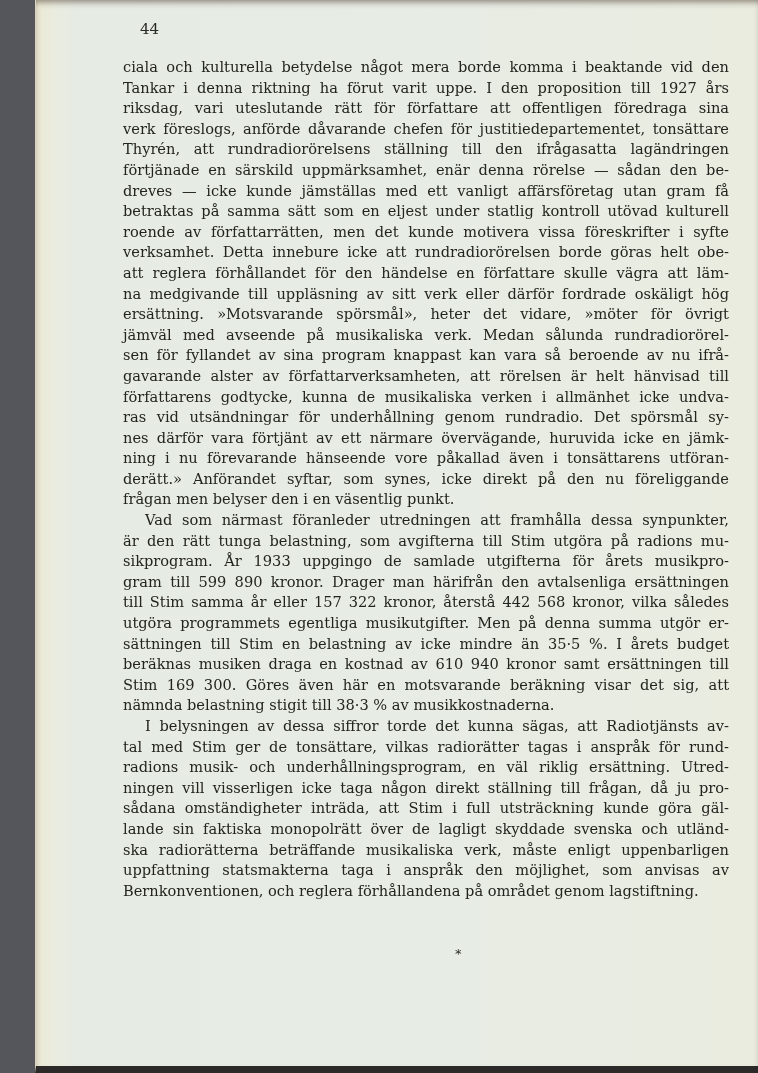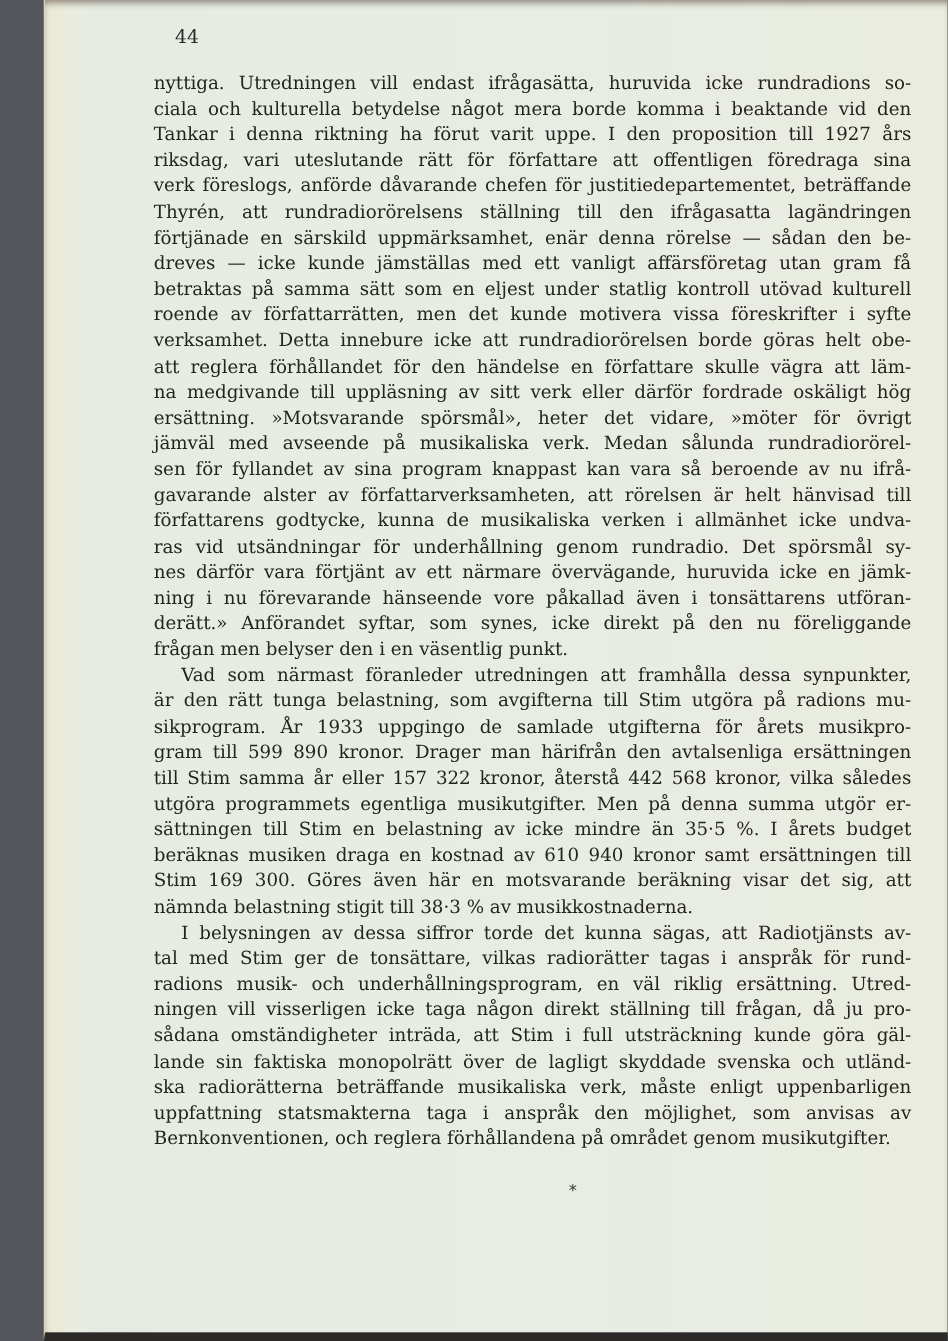--- a/index.html
+++ b/index.html
@@ -71,25 +71,24 @@
   }
 </style>
 </head>
 <body>
 
 <div class="viewer">
   <div class="page">
     <p class="page-number">44</p>
     <div class="body-text" id="body-text">
         <div>
-          <span class="line">nyttiga. Utredningen vill endast ifrågasätta, huruvida icke rundradions so-</span>
           <span class="line">ciala och kulturella betydelse något mera borde komma i beaktande vid den</span>
           <span class="line">Tankar i denna riktning ha förut varit uppe. I den proposition till 1927 års</span>
           <span class="line">riksdag, vari uteslutande rätt för författare att offentligen föredraga sina</span>
-          <span class="line">verk föreslogs, anförde dåvarande chefen för justitiedepartementet, beträffande</span>
+          <span class="line">verk föreslogs, anförde dåvarande chefen för justitiedepartementet, tonsättare</span>
           <span class="line">Thyrén, att rundradiorörelsens ställning till den ifrågasatta lagändringen</span>
           <span class="line">förtjänade en särskild uppmärksamhet, enär denna rörelse — sådan den be-</span>
           <span class="line">dreves — icke kunde jämställas med ett vanligt affärsföretag utan gram få</span>
           <span class="line">betraktas på samma sätt som en eljest under statlig kontroll utövad kulturell</span>
           <span class="line">roende av författarrätten, men det kunde motivera vissa föreskrifter i syfte</span>
           <span class="line">verksamhet. Detta innebure icke att rundradiorörelsen borde göras helt obe-</span>
           <span class="line">att reglera förhållandet för den händelse en författare skulle vägra att läm-</span>
           <span class="line">na medgivande till uppläsning av sitt verk eller därför fordrade oskäligt hög</span>
           <span class="line">ersättning. »Motsvarande spörsmål», heter det vidare, »möter för övrigt</span>
           <span class="line">jämväl med avseende på musikaliska verk. Medan sålunda rundradiorörel-</span>
@@ -116,18 +115,18 @@
         </div>
         <div>
           <span class="line indent">I belysningen av dessa siffror torde det kunna sägas, att Radiotjänsts av-</span>
           <span class="line">tal med Stim ger de tonsättare, vilkas radiorätter tagas i anspråk för rund-</span>
           <span class="line">radions musik- och underhållningsprogram, en väl riklig ersättning. Utred-</span>
           <span class="line">ningen vill visserligen icke taga någon direkt ställning till frågan, då ju pro-</span>
           <span class="line">sådana omständigheter inträda, att Stim i full utsträckning kunde göra gäl-</span>
           <span class="line">lande sin faktiska monopolrätt över de lagligt skyddade svenska och utländ-</span>
           <span class="line">ska radiorätterna beträffande musikaliska verk, måste enligt uppenbarligen</span>
           <span class="line">uppfattning statsmakterna taga i anspråk den möjlighet, som anvisas av</span>
-          <span class="line last">Bernkonventionen, och reglera förhållandena på området genom musikutgifter.</span>
+          <span class="line last">Bernkonventionen, och reglera förhållandena på området genom lagstiftning.</span>
         </div>
       </div>
     <div class="ornament">*</div>
   </div>
 </div>
 
 </body></html>

